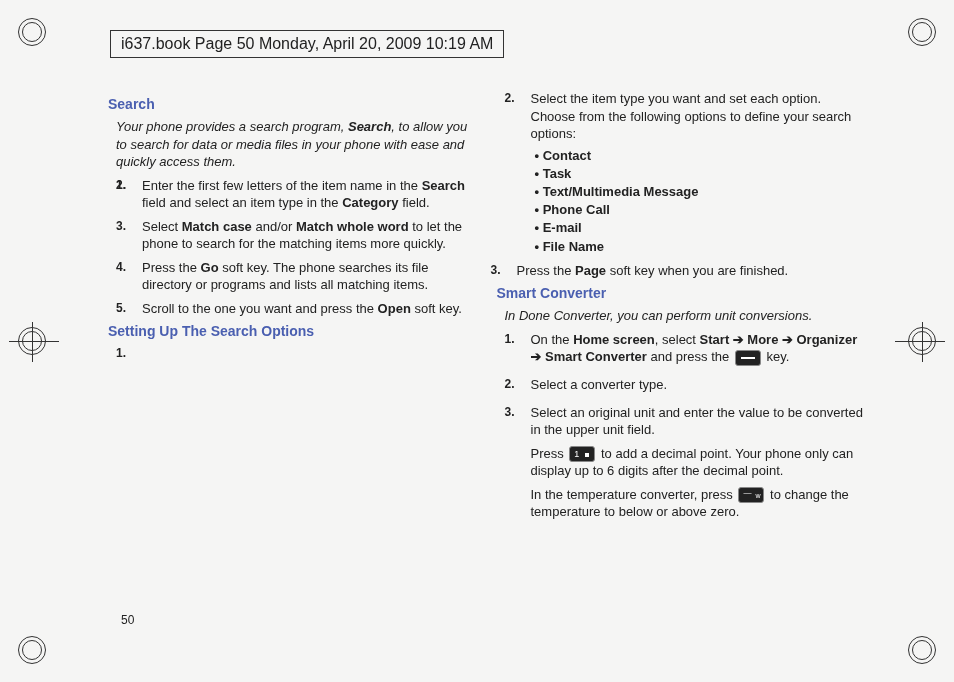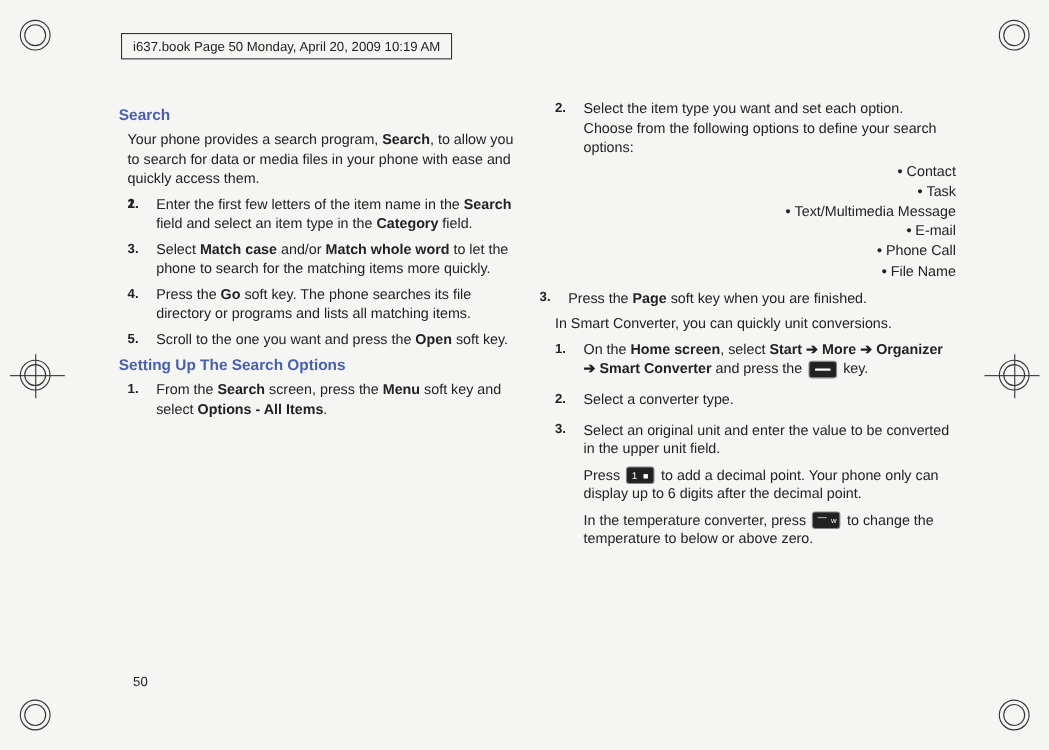--- a/index.html
+++ b/index.html
@@ -37,51 +37,51 @@
   .crop-ml { top: 50%; left: 18px; margin-top: -14px; }
   .crop-mr { top: 50%; right: 18px; margin-top: -14px; }
   .crop-ml .cross-h, .crop-mr .cross-h { width: 50px; }
   .crop-ml .cross-h { left: -10px; }
   .crop-mr .cross-h { right: -10px; }
   .header-box {
     position: absolute;
     top: 30px; left: 110px;
     border: 1px solid #333;
     padding: 4px 10px;
-    font-size: 12px;
+    font-size: 16px;
   }
   .page {
     position: absolute;
     top: 90px;
     left: 108px;
     right: 85px;
     display: flex;
     gap: 16px;
   }
   .col { flex: 1; }
   .heading {
     color: #4a5fb0;
     font-weight: bold;
     font-size: 14px;
     margin-bottom: 6px;
     margin-top: 6px;
   }
   p { margin-bottom: 4px; line-height: 1.35; }
-  .intro { margin-left: 8px; margin-bottom: 6px;}
+  .intro { margin-left: 8px; margin-bottom: 6px; font-style: italic;}
   ol { list-style: none; margin-left: 34px; }
   ol > li { position: relative; margin-bottom: 6px; line-height: 1.35; }
   ol > li .num {
     position: absolute;
     left: -26px;
     font-weight: bold;
     font-size: 12px;
   }
   ul.bullets { list-style: none; margin-left: 4px; margin-top: 4px; margin-bottom: 4px; }
   ul.bullets li::before { content: "• "; font-weight: bold; }
-  ul.bullets li { font-weight: normal; line-height: 1.4; text-align: right; }
+  ul.bullets li { font-weight: bold; line-height: 1.4; }
   b { font-weight: bold; }
   .key-pill {
     display: inline-block;
     width: 26px; height: 16px;
     background: #222;
     border-radius: 3px;
     vertical-align: middle;
     position: relative;
     margin: 0 2px;
     border: 1px solid #888;
@@ -146,41 +146,42 @@
     <p class="intro">Your phone provides a search program, <b>Search</b>, to allow you to search for data or media files in your phone with ease and quickly access them.</p>
     <ol>
       <li><span class="num">1.</span></li>
       <li><span class="num">2.</span><span>Enter the first few letters of the item name in the <b>Search</b> field and select an item type in the <b>Category</b> field.</span></li>
       <li><span class="num">3.</span><span>Select <b>Match case</b> and/or <b>Match whole word</b> to let the phone to search for the matching items more quickly.</span></li>
       <li><span class="num">4.</span><span>Press the <b>Go</b> soft key. The phone searches its file directory or programs and lists all matching items.</span></li>
       <li><span class="num">5.</span><span>Scroll to the one you want and press the <b>Open</b> soft key.</span></li>
     </ol>
     <div class="heading">Setting Up The Search Options</div>
     <ol>
-      <li><span class="num">1.</span><span>From the <b>Search</b> screen, press the <b>Menu</b> soft key and select <b>Options - All Items</b>.</span></li>
+      <li><span class="num">1.</span></li>
     </ol>
   </div>
 
   <div class="col">
     <ol>
       <li><span class="num">2.</span>
         <span>Select the item type you want and set each option. Choose from the following options to define your search options:</span>
         <ul class="bullets">
           <li>Contact</li>
           <li>Task</li>
           <li>Text/Multimedia Message</li>
+          <li>Phone Call</li>
           <li>E-mail</li>
-          <li>Phone Call</li>
           <li>File Name</li>
         </ul>
       </li>
       <li style="margin-left:-14px"><span class="num">3.</span><span>Press the <b>Page</b> soft key when you are finished.</span></li>
     </ol>
 
-    <p class="intro">In Smart Converter, you can quickly unit conversions.</p>
+    <div class="heading">Smart Converter</div>
+    <p class="intro">In Done Converter, you can perform unit conversions.</p>
     <ol>
       <li style="margin-bottom:10px"><span class="num">1.</span>
         <span>On the <b>Home screen</b>, select <b>Start ➔ More ➔ Organizer ➔ Smart Converter</b> and press the </span>
         <span class="key-pill home"></span>
         <span> key.</span>
       </li>
       <li style="margin-bottom:10px"><span class="num">2.</span><span>Select a converter type.</span></li>
       <li><span class="num">3.</span>
         <span>Select an original unit and enter the value to be converted in the upper unit field.</span><br>
         <div style="height:6px"></div>

